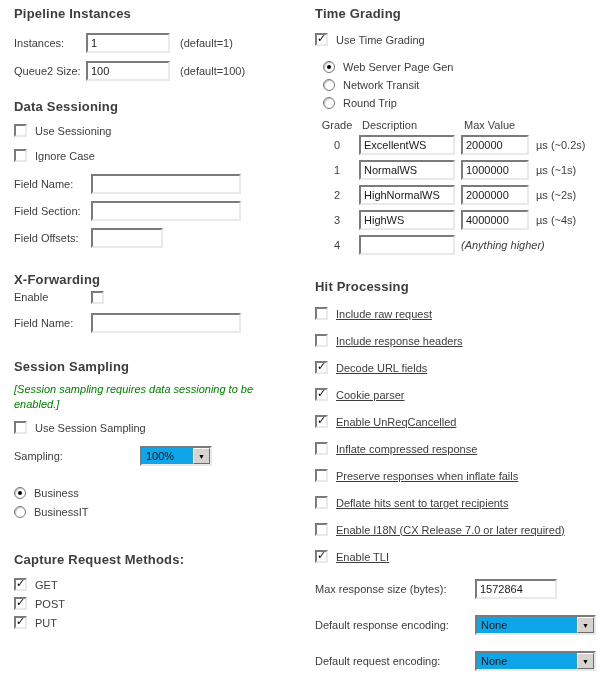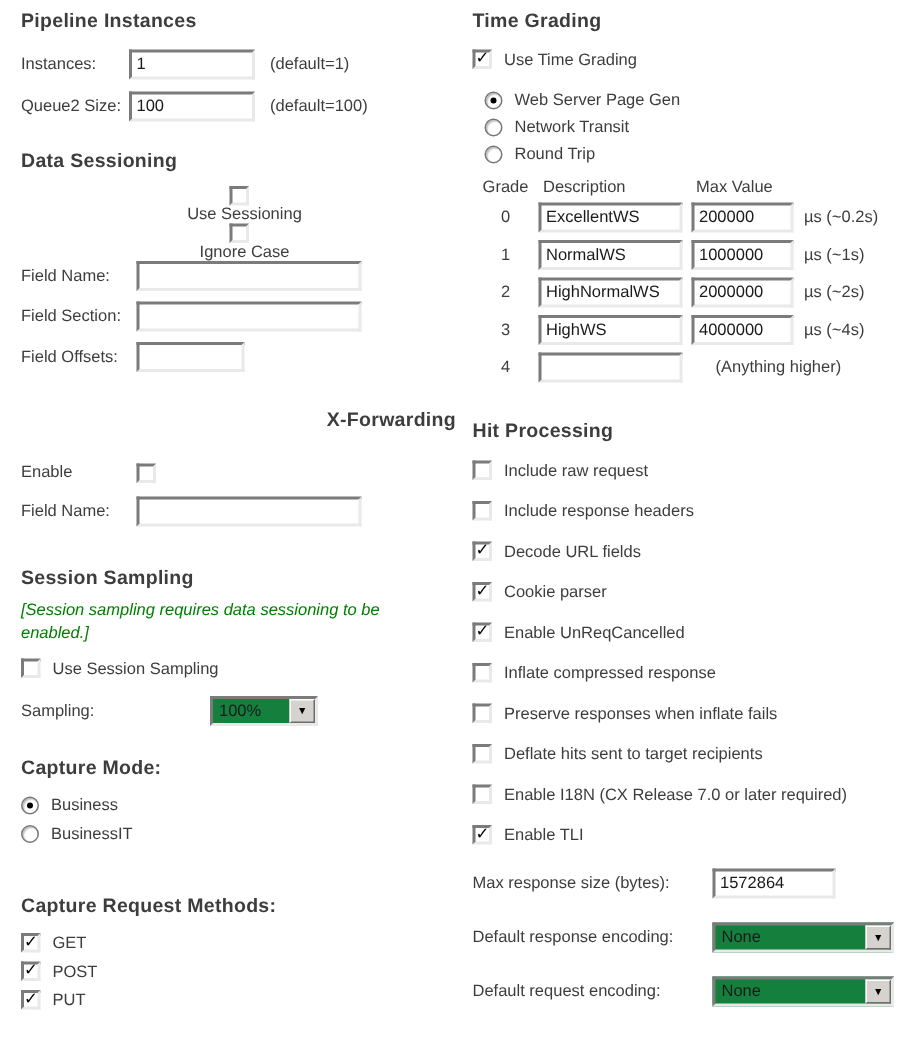--- a/index.html
+++ b/index.html
@@ -36,21 +36,21 @@
     box-shadow: inset 1px 1px 1px rgba(0,0,0,0.25);
     position:relative; flex:0 0 auto; cursor:default;
   }
   .rb.on::after {
     content:""; position:absolute; top:3px; left:3px; width:4px; height:4px;
     border-radius:50%; background:#000;
   }
 
   
   .sel {
-    display:inline-flex; align-items:stretch; height:20px; background:#15803d;
+    display:inline-flex; align-items:stretch; height:20px; background:#0ea5e9;
     border:2px solid; border-color:#7b7b7b #e9e9e9 #e9e9e9 #7b7b7b; cursor:default;
   }
   .sel .txt { flex:1; display:flex; align-items:center; padding-left:4px; color:#1a1a1a; }
   .sel .btn {
     width:17px; background:#d6d3ce; display:flex; align-items:center; justify-content:center;
     border:1px solid; border-color:#ffffff #6d6d6d #6d6d6d #ffffff;
     font-size:7px; color:#000;
   }
 
   .frow { display:flex; align-items:center; }
@@ -60,28 +60,28 @@
   .note { margin-left:10px; }
 
   
   .s-pipeline h2 { margin-bottom:12px; }
   .s-pipeline .frow { margin-bottom:8px; }
   .s-pipeline .lbl { width:72px; }
   .s-pipeline .tb { width:84px; }
 
   .s-datasess { margin-top:18px; }
   .s-datasess h2 { margin-bottom:10px; }
-  .s-datasess .crow { margin-bottom:12px; height:13px;flex-direction:column; }
+  .s-datasess .crow { margin-bottom:12px; height:13px; }
   .s-datasess .frow { margin-bottom:7px; }
   .s-datasess .lbl { width:77px; }
   .s-datasess .tb-wide { width:150px; }
   .s-datasess .tb-small { width:72px; }
 
   .s-xfwd { margin-top:24px; }
-  .s-xfwd h2 { margin-bottom:21px;text-align:right; }
+  .s-xfwd h2 { margin-bottom:3px; }
   .s-xfwd .crow { margin-bottom:9px; height:14px; }
   .s-xfwd .lbl { width:77px; }
   .s-xfwd .tb-wide { width:150px; }
 
   .s-sampling { margin-top:26px; }
   .s-sampling h2 { margin-bottom:8px; }
   .s-sampling .grnote { color:#008000; font-style:italic; width:284px; line-height:1.32; margin-bottom:10px; }
   .s-sampling .crow { margin-bottom:12px; height:13px; }
   .s-sampling .lbl { width:126px; }
   .s-sampling .sel { width:72px; }
@@ -103,25 +103,25 @@
   .ghead { display:flex; margin-bottom:4px; }
   .ghead .h-grade { width:44px; text-align:center; }
   .ghead .h-desc  { width:102px; padding-left:3px; }
   .ghead .h-max   { padding-left:3px; }
   .grow { display:flex; align-items:center; margin-bottom:5px; }
   .grow .g-num  { width:44px; text-align:center; }
   .grow .g-desc { width:102px; }
   .grow .g-desc .tb { width:96px; }
   .grow .g-max .tb { width:68px; }
   .grow .g-suffix { margin-left:7px; }
-  .grow .g-anyhigher { margin-left:16px; }
+  .grow .g-anyhigher { margin-left:0;font-style:italic; }
 
   .s-hitproc { margin-top:24px; }
   .s-hitproc h2 { margin-bottom:13px; }
-  .s-hitproc .crow { margin-bottom:14px; height:13px; }
+  .s-hitproc .crow { margin-bottom:14px; height:13px;text-decoration:underline; }
   .s-hitproc .frow { margin-top:16px; margin-bottom:9px; }
   .s-hitproc .lbl { width:160px; }
   .s-hitproc .tb-num { width:82px; }
   .s-hitproc .sel { width:121px; }
 </style>
 </head>
 <body>
 
 <div>
 
@@ -187,21 +187,20 @@
       <div class="frow">
         <span class="lbl">Sampling:</span>
         <span class="sel">
           <span class="txt">100%</span>
           <span class="btn">▼</span>
         </span>
       </div>
     </section>
 
     <section class="s-capmode">
-      <h2 class="sec">Capture Mode:</h2>
       <div class="crow">
         <span class="rb on"></span>
         <span class="clbl">Business</span>
       </div>
       <div class="crow">
         <span class="rb"></span>
         <span class="clbl">BusinessIT</span>
       </div>
     </section>
 

